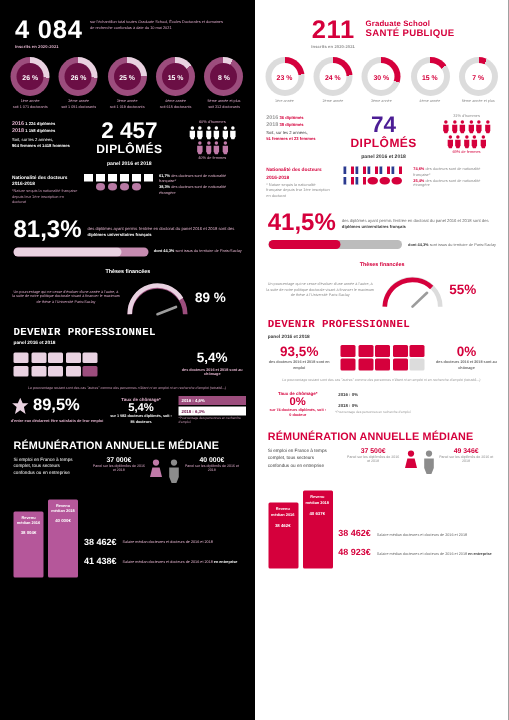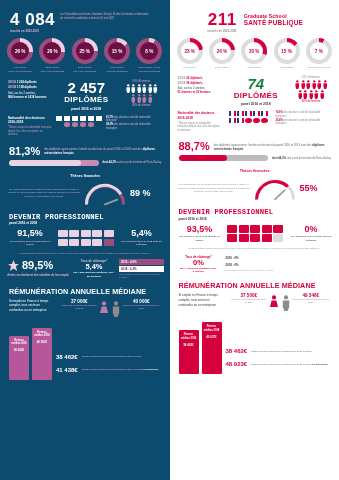--- a/index.html
+++ b/index.html
@@ -4,21 +4,21 @@
 <style>
   * { margin:0; padding:0; box-sizing:border-box; }
   html,body { width:339px; height:480px; }
   body {
     font-family:"Liberation Sans", sans-serif;
     display:flex;
     background:#ffffff;
     overflow:hidden;
   }
   .panel { width:169.5px; height:480px; position:relative; padding:0; overflow:hidden; }
-  .panel.left  { background:#0c4a6e; color:#ffffff; }
+  .panel.left  { background:#000000; color:#ffffff; }
   .panel.right { background:#ffffff; color:#3a3a3a; }
 
   
   .hdr { display:flex; align-items:flex-start; gap:5px; padding:11px 8px 2px 10px; }
   .hdr-num { font-size:17px; font-weight:bold; letter-spacing:.5px; line-height:1; }
   .left  .hdr-num { color:#ffffff; }
   .right .hdr-num { color:#d5003c; }
   .hdr-sub { font-size:2.7px; font-weight:bold; margin-top:2px; letter-spacing:.1px; }
   .left .hdr-sub { color:#e8b9d3; }
   .right .hdr-sub { color:#8b8b8b; }
@@ -48,21 +48,21 @@
   .dip-years { width:44px; font-size:2.8px; line-height:1.5; }
   .dip-years b { font-size:3.6px; }
   .left .dip-years b  { color:#e5b6d0; }
   .right .dip-years b { color:#9a9a9a; }
   .dip-years .hl { font-weight:bold; }
   .left .dip-years .hl  { color:#ffffff; }
   .right .dip-years .hl { color:#d5003c; }
   .dip-center { flex:1; text-align:center; }
   .dip-big { font-size:15px; font-weight:bold; line-height:1; }
   .left .dip-big  { color:#ffffff; }
-  .right .dip-big { color:#15803d;font-style:italic; }
+  .right .dip-big { color:#4c1d95; }
   .dip-word { font-size:8px; font-weight:bold; letter-spacing:.3px; line-height:1.2; }
   .left .dip-word  { color:#ffffff; }
   .right .dip-word { color:#d5003c; }
   .dip-panel { font-size:3.4px; font-weight:bold; margin-top:2px; }
   .left .dip-panel  { color:#ffffff; }
   .right .dip-panel { color:#3a3a3a; }
   .dip-gender { width:42px; text-align:center; font-size:2.6px; }
   .left .dip-gender  { color:#d9a7c6; }
   .right .dip-gender { color:#d5003c; }
   .fig-row { display:flex; justify-content:center; gap:1px; margin:1px 0; }
@@ -80,21 +80,21 @@
   .flag i { flex:1; height:100%; display:block; }
   .nat-r { flex:1; font-size:2.6px; line-height:1.45; }
   .left .nat-r  { color:#e2b3cd; }
   .right .nat-r { color:#8b8b8b; }
   .nat-r b { font-weight:bold; }
   .left .nat-r b  { color:#ffffff; }
   .right .nat-r b { color:#d5003c; }
 
   
   .pct-row { display:flex; align-items:center; gap:4px; padding:9px 7px 0 9px; }
-  .pct-big { font-size:11px; font-weight:bold; line-height:1; white-space:nowrap; }
+  .pct-big { font-size:16px; font-weight:bold; line-height:1; white-space:nowrap; }
   .left .pct-big  { color:#ffffff; }
   .right .pct-big { color:#d5003c; }
   .pct-txt { font-size:2.8px; line-height:1.45; }
   .left .pct-txt  { color:#e2b3cd; }
   .right .pct-txt { color:#6a6a6a; }
   .pct-txt b { font-weight:bold; }
   .left .pct-txt b  { color:#ffffff; }
   .right .pct-txt b { color:#3a3a3a; }
   .bar-row { display:flex; align-items:center; gap:4px; padding:3px 7px 0 9px; }
   .bar { flex:1; height:6px; border-radius:3px; overflow:hidden; }
@@ -405,24 +405,20 @@
         </svg>
       </div>
       <div class="gauge-val">89 %</div>
     </div>
   </div>
 
   <div class="dp">
     <div class="dp-title">DEVENIR PROFESSIONNEL</div>
     <div class="dp-sub">panel 2016 et 2018</div>
     <div class="dp-row">
-      <div class="dp-col">
-        <div class="dp-pct">91,5%</div>
-        <div class="dp-note">des docteurs 2016 et 2018 sont en emploi</div>
-      </div>
       <div class="icons-grid">
         <div class="icons-line">
           <span class="bagicon" style="background:#e9d2e1"></span>
           <span class="bagicon" style="background:#e9d2e1"></span>
           <span class="bagicon" style="background:#e9d2e1"></span>
           <span class="bagicon" style="background:#e9d2e1"></span>
           <span class="bagicon" style="background:#e9d2e1"></span>
         </div>
         <div class="icons-line">
           <span class="bagicon" style="background:#e9d2e1"></span>
@@ -675,21 +671,21 @@
         <span class="flag" style="border-radius:50%;background:#d5003c"></span>
       </div>
     </div>
     <div class="nat-r">
       <div><b>74,6%</b> <span>des docteurs sont de nationalité française*</span></div>
       <div><b>25,4%</b> <span>des docteurs sont de nationalité étrangère</span></div>
     </div>
   </div>
 
   <div class="pct-row">
-    <div class="pct-big">88,7%</div>
+    <div class="pct-big">41,5%</div>
     <div class="pct-txt"><span>des diplômés ayant permis l'entrée en doctorat  du panel 2016 et 2018  sont des </span><b>diplômes universitaires français</b></div>
   </div>
   <div class="bar-row">
     <div class="bar">
         <i style="width:54%"></i>
       </div>
     <div class="bar-note"><b>dont 44,3%</b><span> sont issus du territoire de Paris-Saclay</span></div>
   </div>
 
   <div class="gauge-sec">

